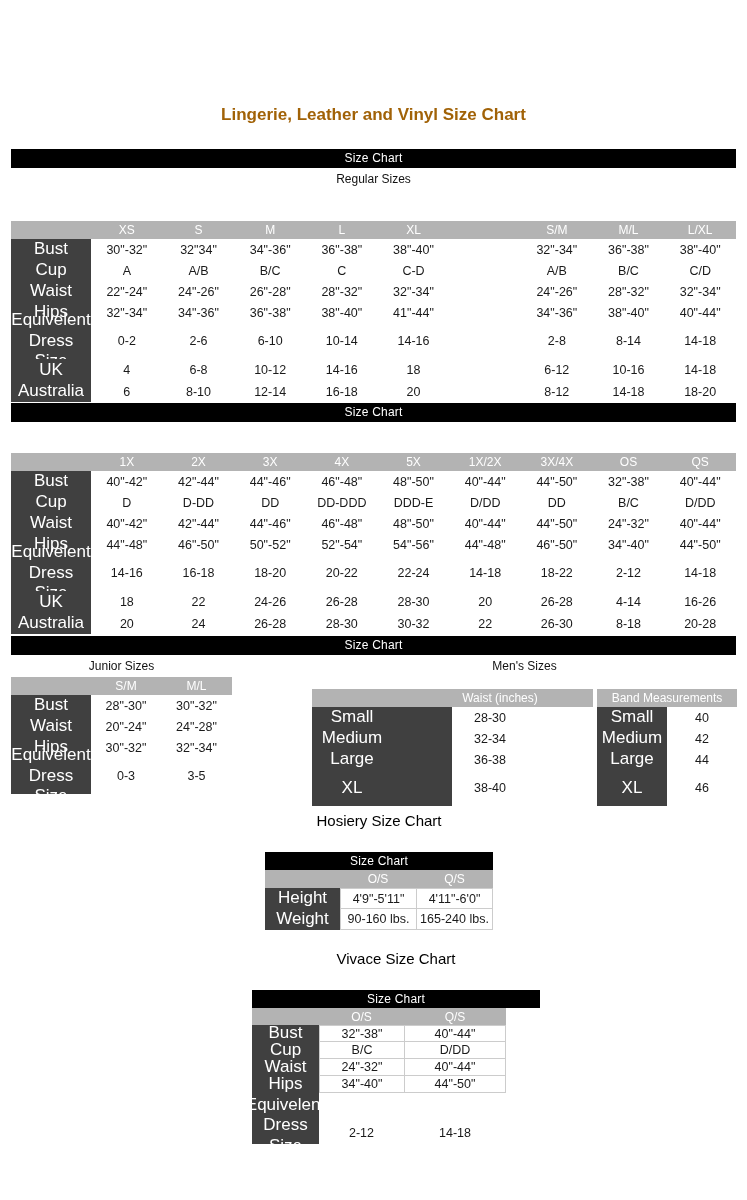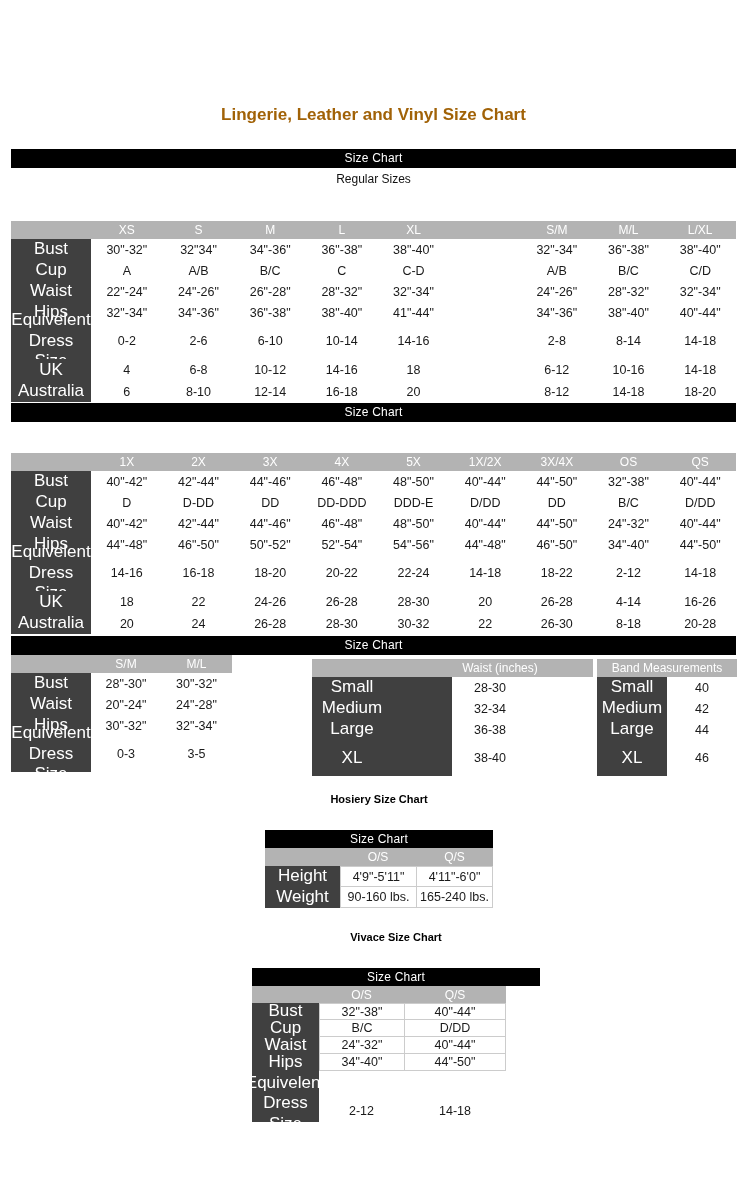--- a/index.html
+++ b/index.html
@@ -23,32 +23,32 @@
   .c{display:flex;align-items:center;justify-content:center;box-sizing:border-box;
      text-align:center;}
   .h{background:#b3b3b3;color:#fff;font-size:12px;}
   .l{background:#404040;color:#fff;font-size:17px;line-height:1.2;}
   .d{font-size:12.5px;color:#1a1a1a;}
   .g9{grid-template-columns:80px repeat(9,1fr);
       grid-template-rows:18px 21px 21px 21px 21px 36px 22px 21px;width:725px;margin-top:31px;}
   .jmrow{position:relative;height:117px;}
   .gj{position:absolute;left:0;top:0;width:221px;
       grid-template-columns:80px 70px 71px;grid-template-rows:18px 21px 21px 21px 36px;}
-  .gm{position:absolute;left:301px;top:4px;width:425px;
+  .gm{position:absolute;left:301px;top:12px;width:425px;
       grid-template-columns:140px 141px 4px 70px 70px;
       grid-template-rows:18px 21px 21px 21px 36px;}
   .span-w{grid-column:1/3;padding-left:95px;}
   .span-b{grid-column:4/6;}
   .gap{background:transparent;}
   .mlab{padding-right:60px;}
   .mval{padding-right:65px;}
   .sub{margin-left:265px;width:228px;margin-top:17px;}
   .sub2{margin-left:252px;width:288px;margin-top:19px;}
-  .subheading{height:20px;line-height:20px;text-align:center;font-size:11px;
-              font-weight:bold;color:#000;margin-bottom:21px;}
+  .subheading{height:20px;line-height:20px;text-align:center;font-size:15px;
+              font-weight:normal;color:#000;margin-bottom:21px;}
   .gh{grid-template-columns:75px 76px 77px;grid-template-rows:18px 21px 21px;}
   .gv{grid-template-columns:67px 85px 102px;
       grid-template-rows:17px 17px 17px 17px 17px 14px 37px;}
   .bd{border-left:1px solid #ccc;border-bottom:1px solid #ccc;}
   .bt{border-top:1px solid #ccc;}
   .br{border-right:1px solid #ccc;}
   .bottom{align-items:flex-end;padding-bottom:4px;}
 </style>
 </head>
 <body>
@@ -236,20 +236,24 @@
     <div class="c d">26-28</div>
     <div class="c d">28-30</div>
     <div class="c d">30-32</div>
     <div class="c d">22</div>
     <div class="c d">26-30</div>
     <div class="c d">8-18</div>
     <div class="c d">20-28</div>
   </div>
 
   <div class="bar" style="margin-top:2px;">Size Chart</div>
+  <div class="seclabel">
+    <span class="abs jun-pos">Junior Sizes</span>
+    <span class="abs men-pos">Men's Sizes</span>
+  </div>
 
   <div class="jmrow">
     <div class="grid gj">
       <div class="c h"></div>
       <div class="c h">S/M</div>
       <div class="c h">M/L</div>
 
       <div class="c l">Bust</div>
       <div class="c d">28"-30"</div>
       <div class="c d">30"-32"</div>

